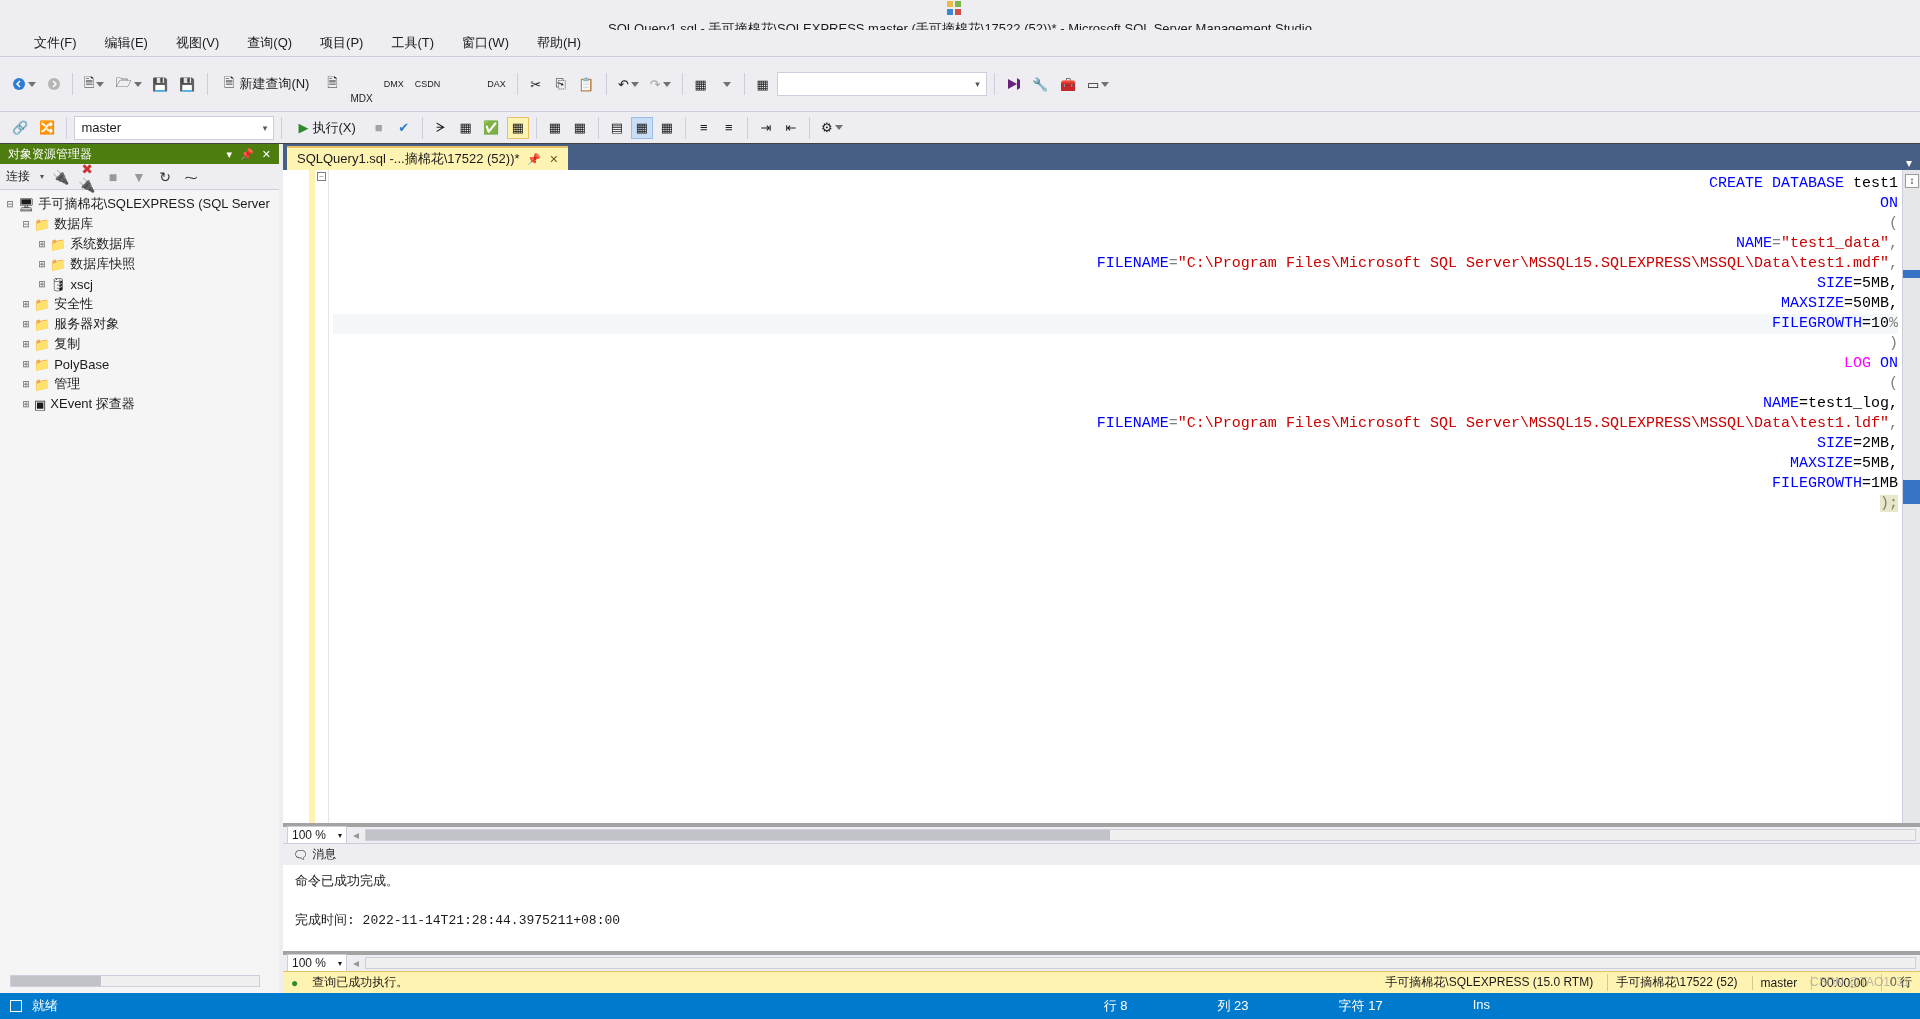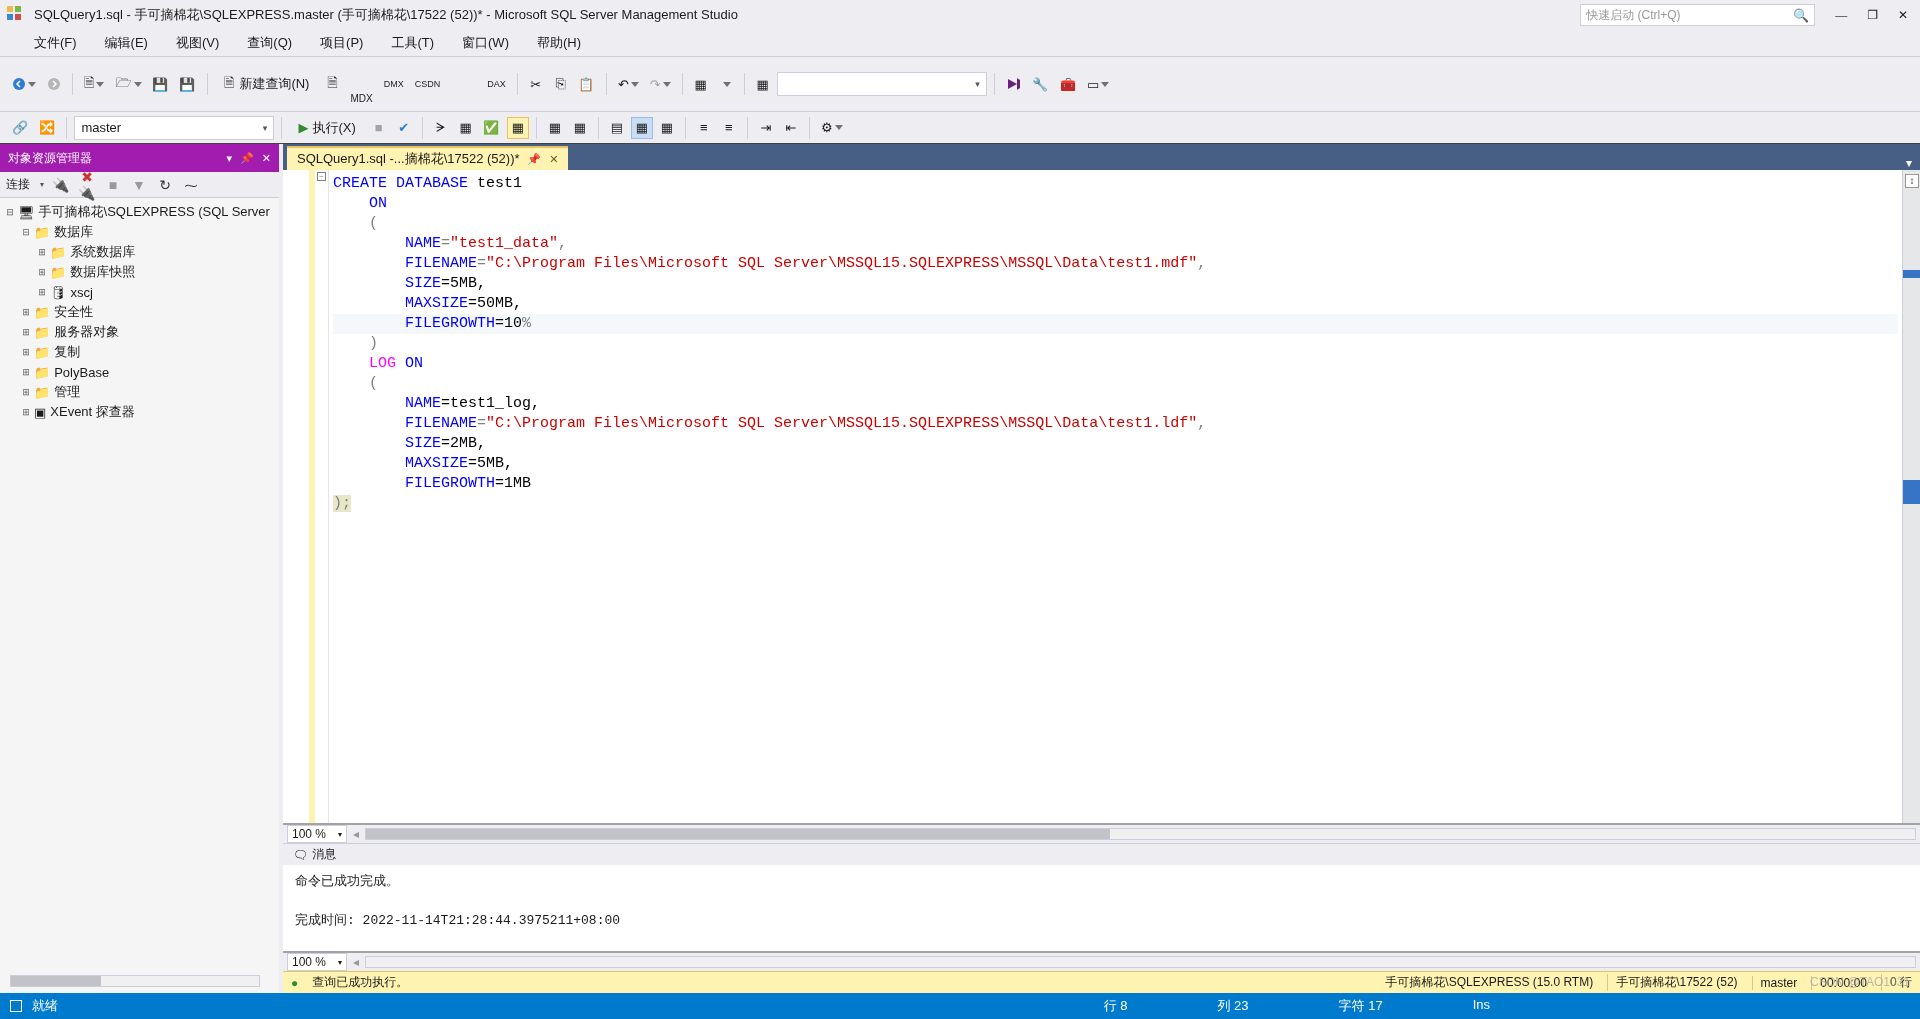--- a/index.html
+++ b/index.html
@@ -1,19 +1,19 @@
 <!DOCTYPE html>
 <html><head>
 <meta charset="utf-8">
 <style>
   * { box-sizing: border-box; margin: 0; padding: 0; }
   body { font-family: "Microsoft YaHei", "Segoe UI", Arial, sans-serif; font-size: 13px; background: #eeeef2; color: #1b1b1b; width: 1920px; height: 1019px; overflow: hidden; display: flex; flex-direction: column; position: relative; }
   
   
-  .titlebar { height: 30px; background: #eeeef2; display: flex; align-items: center; padding: 0 6px; }
+  .titlebar { height: 30px; background: #eeeef2; display: flex; align-items: center; padding: 0 6px; flex-direction: column; }
   .titlebar .app-icon { width: 20px; height: 20px; margin-right: 8px; font-size: 16px; }
   .titlebar .title-text { flex: 0 1 auto; font-size: 13px; color: #1b1b1b; }
   .titlebar .spacer { flex: 1; }
   .titlebar .quick-launch { width: 235px; height: 22px; border: 1px solid #cccedb; background: #fff; display: flex; align-items: center; padding: 0 5px; color: #999; font-size: 12px; margin-right: 20px; }
   .titlebar .quick-launch .search-icon { margin-left: auto; font-size: 13px; color: #666; }
   .titlebar .win-controls { display: flex; gap: 20px; margin-right: 6px; }
   .titlebar .win-controls span { font-family: "Segoe UI Symbol"; font-size: 12px; cursor: pointer; }
   
   
   .menubar { height: 26px; background: #eeeef2; display: flex; align-items: stretch; padding: 0 20px; }
@@ -28,21 +28,21 @@
   .new-query-btn { display: flex; align-items: center; gap: 5px; padding: 0 8px; height: 24px; cursor: pointer; border: 1px solid transparent; }
   .execute-btn { display: flex; align-items: center; gap: 4px; padding: 0 8px; height: 24px; cursor: pointer; border: 1px solid transparent; }
   .combo { height: 24px; border: 1px solid #cccedb; background: #fff; display: flex; align-items: center; padding: 0 6px; font-size: 13px; }
   .combo .arrow { margin-left: auto; font-size: 9px; color: #555; }
   
   
   .main-area { flex: 1 1 auto; display: flex; border-top: 1px solid #424245; overflow: hidden; }
   
   
   .obj-explorer { width: 283px; background: #f5f5f5; border-right: 4px solid #eeeef2; display: flex; flex-direction: column; }
-  .panel-header { height: 28px; background: #a21caf; color: #fff; display: flex; align-items: center; padding: 0 8px; font-size: 12px; }
+  .panel-header { height: 20px; background: #4d7c0f; color: #fff; display: flex; align-items: center; padding: 0 8px; font-size: 12px; }
   .panel-header .pin-icons { margin-left: auto; display: flex; gap: 8px; font-size: 11px; }
   .panel-header .pin-icons span { cursor: pointer; }
   .oe-toolbar { height: 26px; background: #eeeef2; border-bottom: 1px solid #cccedb; display: flex; align-items: center; padding: 0 6px; gap: 8px; font-size: 12px; }
   .oe-toolbar .oe-lbl { margin-right: 2px; }
   .oe-toolbar .oe-icon { width: 18px; text-align: center; color: #333; cursor: pointer; font-size: 14px; }
   .tree { flex: 1 1 auto; overflow: auto; padding: 4px 2px; font-size: 13px; color: #1b1b1b; }
   .tree-node { display: flex; align-items: center; height: 20px; white-space: nowrap; cursor: pointer; }
   .tree-node .tog { width: 12px; height: 12px; display: inline-flex; align-items: center; justify-content: center; font-size: 9px; color: #656565; margin-right: 2px; border: none; }
   .tree-node .fold { margin-right: 4px; font-size: 13px; }
   .tree-scroll { position: absolute; bottom: 6px; left: 10px; width: 250px; height: 12px; background: #f0f0f0; border: 1px solid #cccedb; }
@@ -54,33 +54,33 @@
   .doc-tabs { height: 26px; background: #475f84; display: flex; align-items: end; padding-left: 4px; }
   .doc-tab { height: 24px; background: #fff3b2; border-top: 2px solid #e5c365; display: flex; align-items: center; padding: 0 10px; font-size: 13px; color: #1b1b1b; gap: 8px; }
   .doc-tab .pin-ico, .doc-tab .close-ico { font-size: 11px; color: #6a5b25; cursor: pointer; }
   .doc-tabs .tabs-menu { margin-left: auto; color: #fff; padding: 0 8px; font-size: 12px; cursor: pointer; }
   
   .code-area { display: flex; flex: 1 1 auto; overflow: hidden; position: relative; }
   .left-margin { width: 46px; background: #fff; border-right: none; }
   .yellow-bar { width: 6px; background: #fff3b2; }
   .outline-bar { width: 14px; background: #fff; border-right: 1px solid #e5e5e5; position: relative; }
   .outline-box { position: absolute; top: 2px; left: 2px; width: 9px; height: 9px; border: 1px solid #808080; font-size: 8px; line-height: 7px; text-align: center; color: #808080; }
-  .code-pre { flex: 1 1 auto; font-family: "NSimSun","Consolas","Courier New",monospace; font-size: 15px; line-height: 20px; padding: 4px 4px; white-space: pre; overflow: auto; }
+  .code-pre { flex: 1 1 auto; font-family: "NSimSun","Consolas","Courier New",monospace; font-size: 15px; line-height: 20px; padding: 4px 4px; white-space: pre; overflow: auto; text-align: right; }
   .code-pre .kw-blue { color: #0000ff; }
   .code-pre .kw-mag { color: #ff00ff; }
   .code-pre .str-red { color: #cb0000; }
   .code-pre .op-gray { color: #808080; }
   .code-pre .ident { color: #000; }
   .code-pre .paren-hl { background: #e8e8c8; }
   .code-pre .current-line { background: #f5f8fb; display: inline-block; width: 100%; }
   .right-glyph { width: 18px; background: #e6e7e8; border-left: 1px solid #cccedb; position: relative; }
   .right-glyph .glyph-btn { position: absolute; top: 4px; left: 2px; width: 14px; height: 14px; border: 1px solid #999; background: #fff; font-size: 10px; text-align: center; line-height: 12px; cursor: pointer; }
   .right-glyph .scroll-mark { position: absolute; width: 100%; background: #3874c6; }
   
-  .zoom-bar { height: 20px; background: #eeeef2; border-top: 2px solid #a3a3a3; display: flex; align-items: center; padding: 0 4px; gap: 6px; font-size: 12px; }
+  .zoom-bar { height: 20px; background: #eeeef2; border-top: 4px solid #a3a3a3; display: flex; align-items: center; padding: 0 4px; gap: 6px; font-size: 12px; }
   .zoom-combo { width: 60px; height: 18px; border: 1px solid #cccedb; background: #fff; display: flex; align-items: center; padding: 0 4px; }
   .zoom-combo .arrow { margin-left: auto; font-size: 8px; }
   .zoom-bar .h-scroll { flex: 1; height: 12px; background: #f0f0f0; border: 1px solid #cccedb; position: relative; }
   .zoom-bar .h-scroll .hthumb { position: absolute; left: 0; top: 0; height: 100%; width: 48%; background: #c2c3c9; }
   
   
   .msg-tabs { height: 22px; background: #eeeef2; border-top: 1px solid #cccedb; display: flex; align-items: center; padding-left: 4px; gap: 6px; font-size: 12px; }
   .msg-tab { display: flex; align-items: center; gap: 4px; padding: 2px 6px; cursor: pointer; }
   .msg-body { height: 86px; background: #fff; font-family: "Microsoft YaHei","NSimSun",monospace; font-size: 13px; padding: 6px 0; line-height: 20px; overflow: auto; }
   

